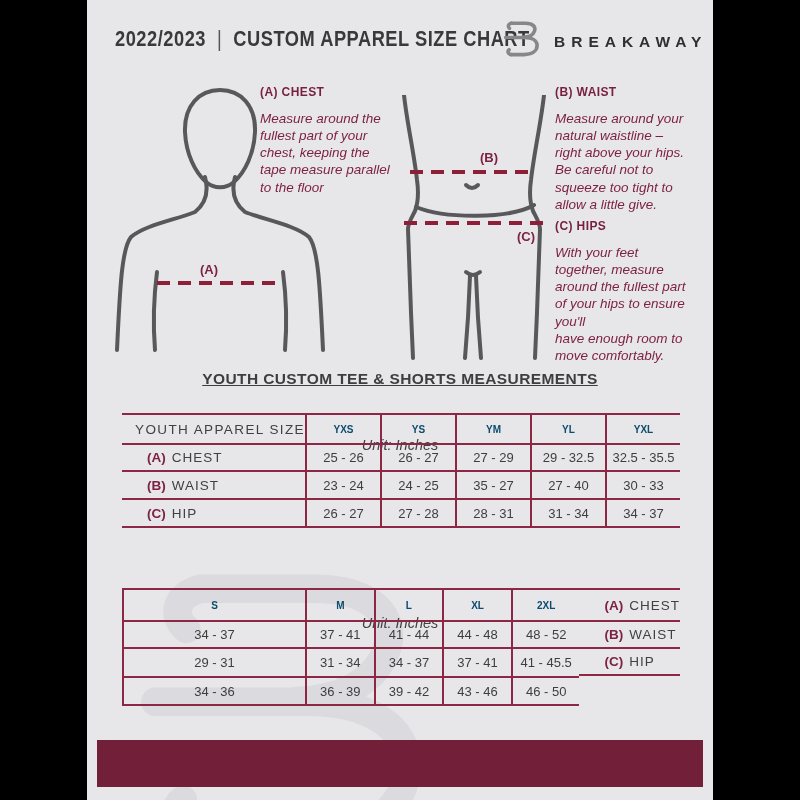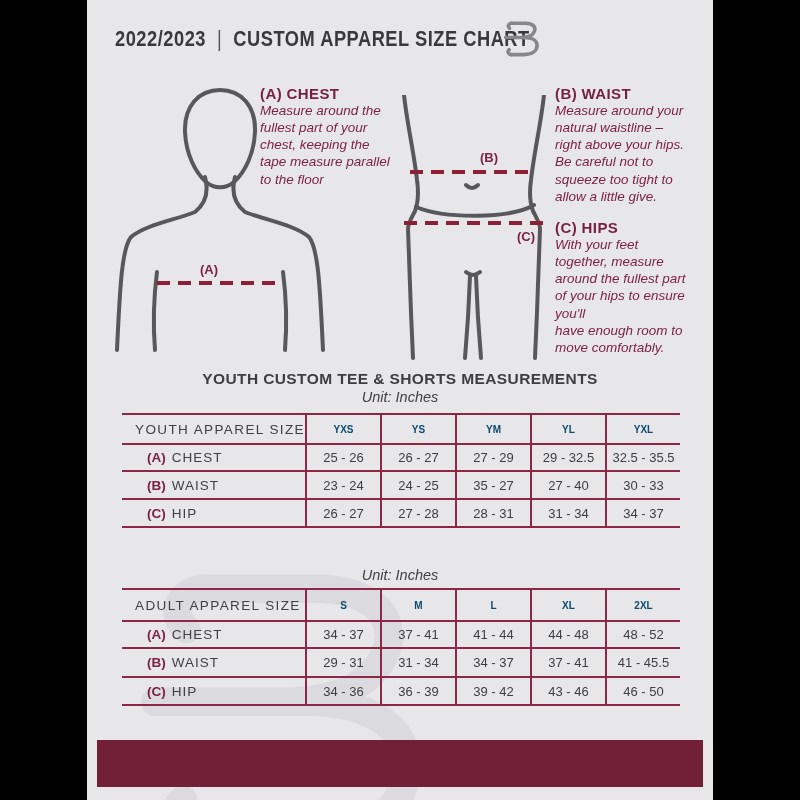--- a/index.html
+++ b/index.html
@@ -20,28 +20,28 @@
   .brand-name{position:absolute;left:467px;top:33px;font-size:15.5px;font-weight:700;letter-spacing:6px;color:#2F2F31;}
 
   
   .illus{position:absolute;}
   .illus path{fill:none;stroke:var(--sketch);stroke-width:4;stroke-linecap:round;}
   .illus path.dash{stroke:var(--dash);stroke-width:4.2;stroke-dasharray:13 8;stroke-linecap:butt;}
   .illus text{font-family:"Liberation Sans",sans-serif;font-weight:700;font-size:13px;fill:var(--accent);}
 
   
   .guide{position:absolute;color:var(--accent);}
-  .guide h3{font-size:15px;font-weight:800;letter-spacing:.4px;color:#761F3E;}
-  .guide p{margin-top:0;font-size:13.5px;font-style:italic;font-weight:500;line-height:1.27;white-space:pre-line;}
+  .guide h3{font-size:12px;font-weight:800;letter-spacing:.4px;color:#761F3E;}
+  .guide p{margin-top:11px;font-size:13.5px;font-style:italic;font-weight:500;line-height:1.27;white-space:pre-line;}
 
   
   .sec-title{position:absolute;left:0;width:626px;text-align:center;font-size:15.5px;font-weight:700;
-    letter-spacing:.4px;color:var(--ink);}
+    letter-spacing:.4px;color:var(--ink);text-decoration:underline;}
   .sec-unit{position:absolute;left:0;width:626px;text-align:center;font-size:14.5px;font-style:italic;
-    font-weight:500;color:#414144;}
+    font-weight:500;color:#414144;margin-top:48px;}
 
   
   .size-table{position:absolute;left:35px;width:558px;display:grid;grid-template-columns:183px repeat(5,1fr);text-align:center;}
   .cell{border-top:2px solid var(--tborder);display:flex;align-items:center;justify-content:center;
     font-size:13px;color:var(--ink);}
   .cell.bl{border-left:2px solid var(--tborder);}
   .cell.bb{border-bottom:2px solid var(--tborder);}
   .cell.first{justify-content:flex-start;padding-left:13px;letter-spacing:1.4px;font-size:13.5px;color:#414043;}
   .cell.rowlab{padding-left:25px;letter-spacing:1px;}
   .cell.rowlab .key{color:var(--accent);font-weight:700;margin-right:6px;letter-spacing:0;}
@@ -73,20 +73,21 @@
   </svg>
 
   <div class="layer">
 
   <div class="title-row">
     <span>2022/2023</span><span class="divider">|</span><span>CUSTOM APPAREL SIZE CHART</span>
   </div>
   <svg class="brand-logo" viewBox="0 0 40 42">
     <use href="#logoMark"></use>
   </svg>
+  <div class="brand-name">BREAKAWAY</div>
 
   <svg class="illus" style="left:18px;top:80px" width="235" height="280" viewBox="0 0 235 280">
     <path d="M115 10 C94 10 79 26 80 52 C81 74 90 92 101 102 C109 109 121 109 129 102 C140 92 149 74 150 52 C151 26 136 10 115 10 Z"></path>
     <path d="M100 97 C104 112 100 124 90 132 C70 140 40 145 26 157 C17 168 15 205 12 270"></path>
     <path d="M130 97 C126 112 130 124 140 132 C160 140 190 145 204 157 C213 168 215 205 218 270"></path>
     <path d="M52 192 C49 215 48 245 50 270"></path>
     <path d="M178 192 C181 215 182 245 180 270"></path>
     <path class="dash" d="M52 203 L170 203"></path>
     <text x="104" y="194" text-anchor="middle">(A)</text>
   </svg>
@@ -171,21 +172,20 @@
     <div class="cell bl bb">26 - 27</div>
     <div class="cell bl bb">27 - 28</div>
     <div class="cell bl bb">28 - 31</div>
     <div class="cell bl bb">31 - 34</div>
     <div class="cell bl bb">34 - 37</div>
   </div>
 
   <div class="sec-unit" style="top:567px">Unit: Inches</div>
 
   <div class="size-table" style="top:588px;grid-template-rows:32px 27px 29px 30px">
-    <div class="cell first">ADULT APPAREL SIZE</div>
     <div class="cell sizeh bl">S</div>
     <div class="cell sizeh bl">M</div>
     <div class="cell sizeh bl">L</div>
     <div class="cell sizeh bl">XL</div>
     <div class="cell sizeh bl">2XL</div>
 
     <div class="cell first rowlab">
             <span class="key">(A)</span>
             <span>CHEST</span>
           </div>

